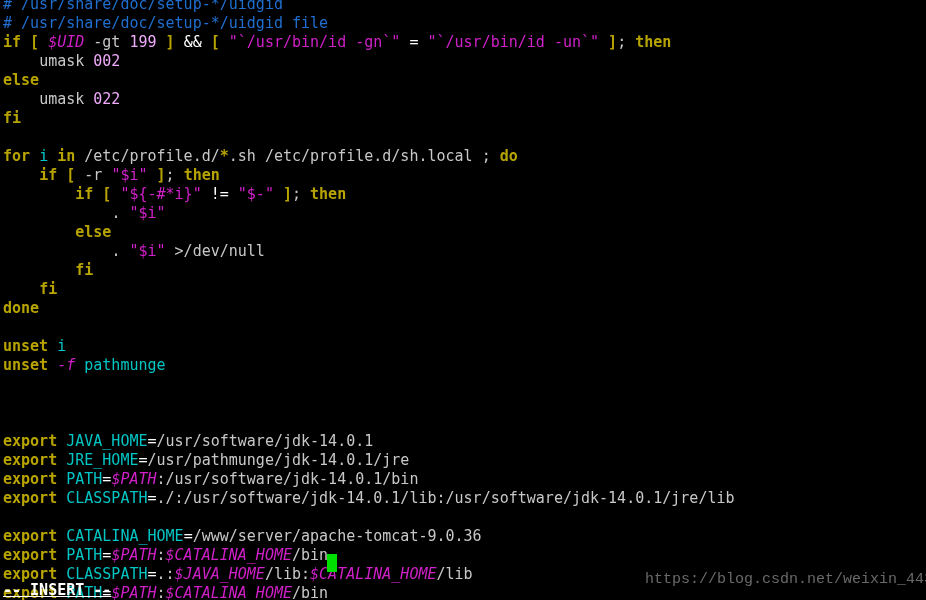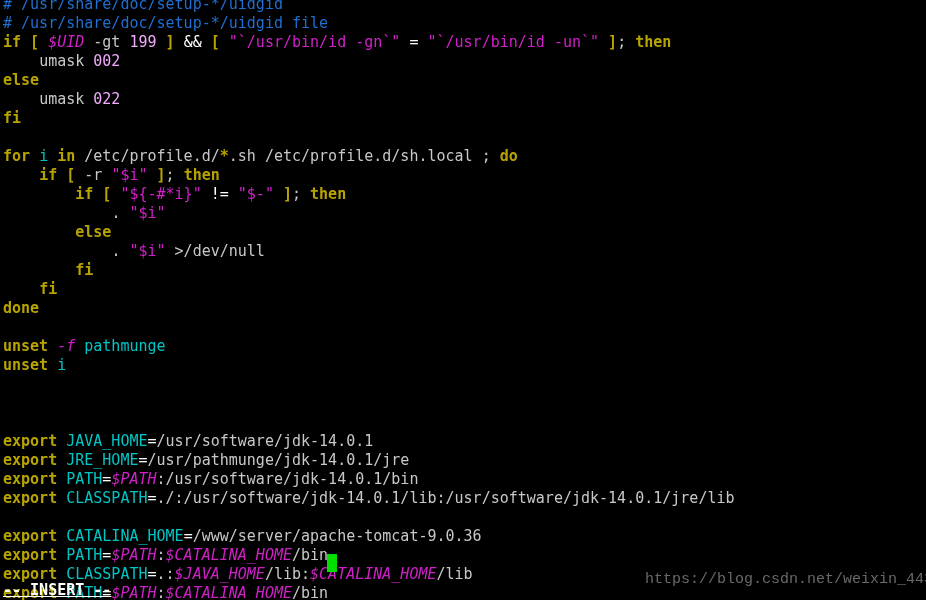--- a/index.html
+++ b/index.html
@@ -104,22 +104,22 @@
       <div class="line"><span class="c-stmt">for</span><span class="c-plain"> </span><span class="c-ident">i</span><span class="c-plain"> </span><span class="c-stmt">in</span><span class="c-plain"> </span><span class="c-plain">/etc/profile.d/</span><span class="c-stmt">*</span><span class="c-plain">.sh /etc/profile.d/sh.local </span><span class="c-plain">;</span><span class="c-plain"> </span><span class="c-stmt">do</span></div>
       <div class="line"><span class="c-plain">    </span><span class="c-stmt">if</span><span class="c-plain"> </span><span class="c-stmt">[</span><span class="c-plain"> </span><span class="c-plain">-r</span><span class="c-plain"> </span><span class="c-str">"$i"</span><span class="c-plain"> </span><span class="c-stmt">]</span><span class="c-plain">;</span><span class="c-plain"> </span><span class="c-stmt">then</span></div>
       <div class="line"><span class="c-plain">        </span><span class="c-stmt">if</span><span class="c-plain"> </span><span class="c-stmt">[</span><span class="c-plain"> </span><span class="c-str">"${-#*i}"</span><span class="c-plain"> </span><span class="c-op">!=</span><span class="c-plain"> </span><span class="c-str">"$-"</span><span class="c-plain"> </span><span class="c-stmt">]</span><span class="c-plain">;</span><span class="c-plain"> </span><span class="c-stmt">then</span></div>
       <div class="line"><span class="c-plain">            </span><span class="c-plain">.</span><span class="c-plain"> </span><span class="c-str">"$i"</span></div>
       <div class="line"><span class="c-plain">        </span><span class="c-stmt">else</span></div>
       <div class="line"><span class="c-plain">            </span><span class="c-plain">.</span><span class="c-plain"> </span><span class="c-str">"$i"</span><span class="c-plain"> &gt;/dev/null</span></div>
       <div class="line"><span class="c-plain">        </span><span class="c-stmt">fi</span></div>
       <div class="line"><span class="c-plain">    </span><span class="c-stmt">fi</span></div>
       <div class="line"><span class="c-stmt">done</span></div>
       <div class="line">&nbsp;</div>
+      <div class="line"><span class="c-stmt">unset</span><span class="c-plain"> </span><span class="c-ident">i</span></div>
       <div class="line"><span class="c-stmt">unset</span><span class="c-plain"> </span><span class="c-var">-f</span><span class="c-plain"> </span><span class="c-ident">pathmunge</span></div>
-      <div class="line"><span class="c-stmt">unset</span><span class="c-plain"> </span><span class="c-ident">i</span></div>
       <div class="line">&nbsp;</div>
       <div class="line">&nbsp;</div>
       <div class="line">&nbsp;</div>
       <div class="line"><span class="c-stmt">export</span><span class="c-plain"> </span><span class="c-ident">JAVA_HOME</span><span class="c-op">=</span><span class="c-plain">/usr/software/jdk-14.0.1</span></div>
       <div class="line"><span class="c-stmt">export</span><span class="c-plain"> </span><span class="c-ident">JRE_HOME</span><span class="c-op">=</span><span class="c-plain">/usr/pathmunge/jdk-14.0.1/jre</span></div>
       <div class="line"><span class="c-stmt">export</span><span class="c-plain"> </span><span class="c-ident">PATH</span><span class="c-op">=</span><span class="c-var">$PATH</span><span class="c-plain">:/usr/software/jdk-14.0.1/bin</span></div>
       <div class="line"><span class="c-stmt">export</span><span class="c-plain"> </span><span class="c-ident">CLASSPATH</span><span class="c-op">=</span><span class="c-plain">./:/usr/software/jdk-14.0.1/lib:/usr/software/jdk-14.0.1/jre/lib</span></div>
       <div class="line">&nbsp;</div>
       <div class="line"><span class="c-stmt">export</span><span class="c-plain"> </span><span class="c-ident">CATALINA_HOME</span><span class="c-op">=</span><span class="c-plain">/www/server/apache-tomcat-9.0.36</span></div>
       <div class="line"><span class="c-stmt">export</span><span class="c-plain"> </span><span class="c-ident">PATH</span><span class="c-op">=</span><span class="c-var">$PATH</span><span class="c-plain">:</span><span class="c-var">$CATALINA_HOME</span><span class="c-plain">/bin</span></div>

